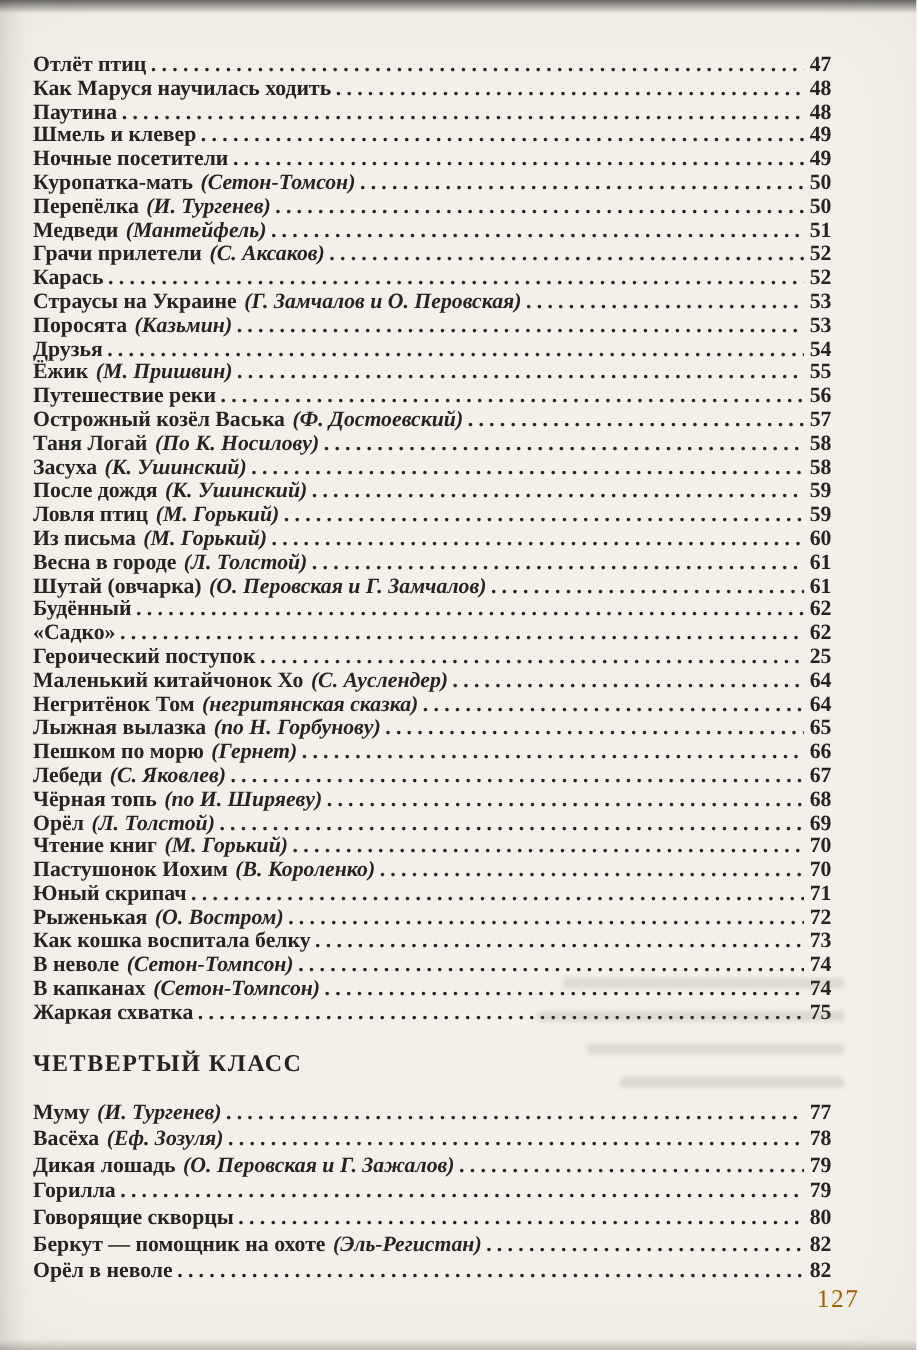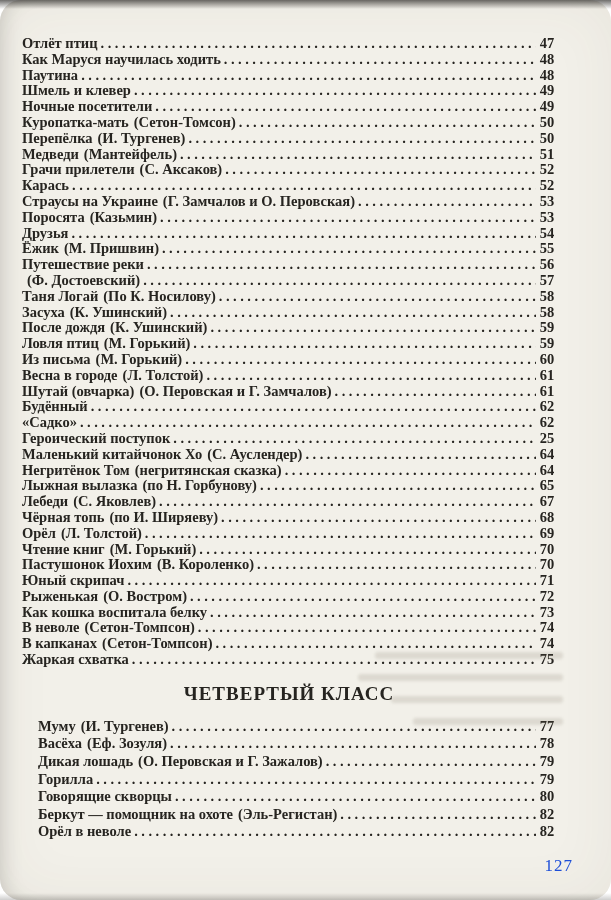--- a/index.html
+++ b/index.html
@@ -9,61 +9,59 @@
   }
   .book-page {
     position: relative;
     width: 611px; height: 900px;
     background: #f2f0e9;
     box-sizing: border-box;
     padding: 36px 55px 0 22px;
     color: #262420;
     box-shadow: inset 14px 0 22px -14px rgba(0,0,0,0.18),
                 inset 0 0 60px rgba(80,70,50,0.06);
-    border-radius: 21px;
   }
   
   .book-page::before {
     content: ""; position: absolute; top: 0; left: 0; right: 0; height: 9px;
     background: linear-gradient(180deg, rgba(35,33,30,0.65), rgba(35,33,30,0));
     pointer-events: none;
   }
   .book-page::after {
     content: ""; position: absolute; bottom: 0; left: 0; right: 0; height: 7px;
     background: linear-gradient(0deg, rgba(35,33,30,0.22), rgba(35,33,30,0));
     pointer-events: none;
   }
   .toc { position: relative; }
   .entry {
     display: flex; align-items: baseline;
     line-height: 15.8px; font-size: 14.5px; font-weight: 700;
     white-space: nowrap;
   }
-  .section:nth-of-type(2) .entry { line-height: 17.6px; margin-left: 16px; }
+  .section:nth-of-type(2) .entry { line-height: 17.6px; }
   .title { white-space: nowrap; }
-  .author { white-space: nowrap; margin-left: 5px; }
+  .author { white-space: nowrap; font-style: italic; margin-left: 5px; }
   .leader {
     flex: 1 1 auto; min-width: 0;
     overflow: hidden; white-space: nowrap;
     margin: 0 2px 0 3px;
   }
   .leader::after {
     content: "..........................................................................................................................................................";
     letter-spacing: 3.5px; font-weight: 700;
   }
   .pageno { white-space: nowrap; text-align: center; min-width: 18px; }
   .heading {
     margin: 16px 0 14px 0;
-    text-align: center;
-    font-size: 19px; font-weight: 700; letter-spacing: 1px;
+    font-size: 16px; font-weight: 700; letter-spacing: 1px;
     line-height: 20px;
   }
   .folio {
     position: absolute; right: 38px; bottom: 24px;
-    font-size: 17px; font-weight: 400; color: #1d4ed8;
+    font-size: 17px; font-weight: 400; color: #a16207;
     letter-spacing: 1px;
   }
   
   .bleed {
     position: absolute; pointer-events: none;
     background: rgba(110,100,82,0.16);
     height: 7px; border-radius: 3px;
     filter: blur(1.5px);
   }
   .bleed.b1 { top: 652px; right: 48px; width: 188px; }
@@ -178,20 +176,21 @@
   </div>
 
   <div class="entry">
     <span class="title">Путешествие реки</span>
 
     <span class="leader"></span>
     <span class="pageno">56</span>
   </div>
 
   <div class="entry">
+    <span class="title">Острожный козёл Васька</span>
     <span class="author">(Ф. Достоевский)</span>
     <span class="leader"></span>
     <span class="pageno">57</span>
   </div>
 
   <div class="entry">
     <span class="title">Таня Логай</span>
     <span class="author">(По К. Носилову)</span>
     <span class="leader"></span>
     <span class="pageno">58</span>
@@ -274,20 +273,26 @@
     <span class="pageno">64</span>
   </div>
 
   <div class="entry">
     <span class="title">Лыжная вылазка</span>
     <span class="author">(по Н. Горбунову)</span>
     <span class="leader"></span>
     <span class="pageno">65</span>
   </div>
 
+  <div class="entry">
+    <span class="title">Пешком по морю</span>
+    <span class="author">(Гернет)</span>
+    <span class="leader"></span>
+    <span class="pageno">66</span>
+  </div>
 
   <div class="entry">
     <span class="title">Лебеди</span>
     <span class="author">(С. Яковлев)</span>
     <span class="leader"></span>
     <span class="pageno">67</span>
   </div>
 
   <div class="entry">
     <span class="title">Чёрная топь</span>

